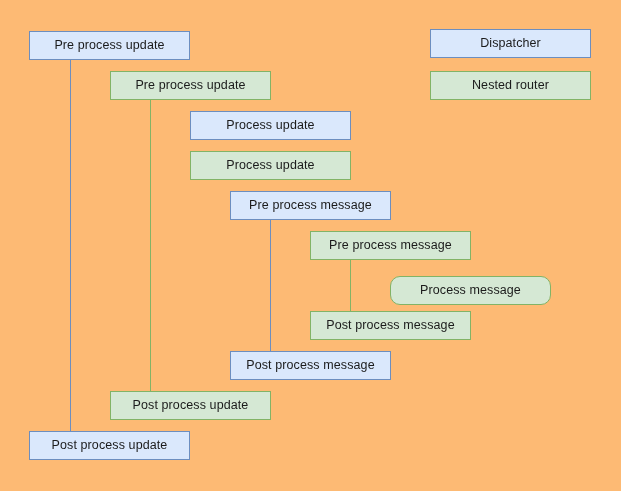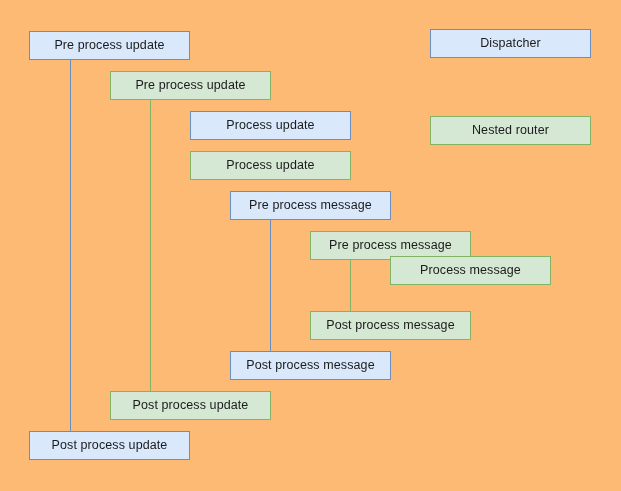--- a/index.html
+++ b/index.html
@@ -76,37 +76,37 @@
       </div>
       <div class="node router" style="left: 190px; top: 151px; width: 161px; height: 29px;">
         <span>Process update</span>
       </div>
       <div class="node dispatcher" style="left: 230px; top: 191px; width: 161px; height: 29px;">
         <span>Pre process message</span>
       </div>
       <div class="node router" style="left: 310px; top: 231px; width: 161px; height: 29px;">
         <span>Pre process message</span>
       </div>
-      <div class="node router" style="left: 390px; top: 256px; width: 161px; height: 29px;">
+      <div class="node router" style="left: 390px; top: 276px; width: 161px; height: 29px; border-radius: 10px;">
         <span>Process message</span>
       </div>
       <div class="node router" style="left: 310px; top: 311px; width: 161px; height: 29px;">
         <span>Post process message</span>
       </div>
       <div class="node dispatcher" style="left: 230px; top: 351px; width: 161px; height: 29px;">
         <span>Post process message</span>
       </div>
       <div class="node router" style="left: 110px; top: 391px; width: 161px; height: 29px;">
         <span>Post process update</span>
       </div>
       <div class="node dispatcher" style="left: 29px; top: 431px; width: 161px; height: 29px;">
         <span>Post process update</span>
       </div>
     </div>
   <div id="legend-layer">
       <div class="node dispatcher" style="left: 430px; top: 29px; width: 161px; height: 29px;">
         <span>Dispatcher</span>
       </div>
-      <div class="node router" style="left: 430px; top: 71px; width: 161px; height: 29px; margin-top: 45px;">
+      <div class="node router" style="left: 430px; top: 71px; width: 161px; height: 29px;">
         <span>Nested router</span>
       </div>
     </div>
 </div>
 
 </body></html>

